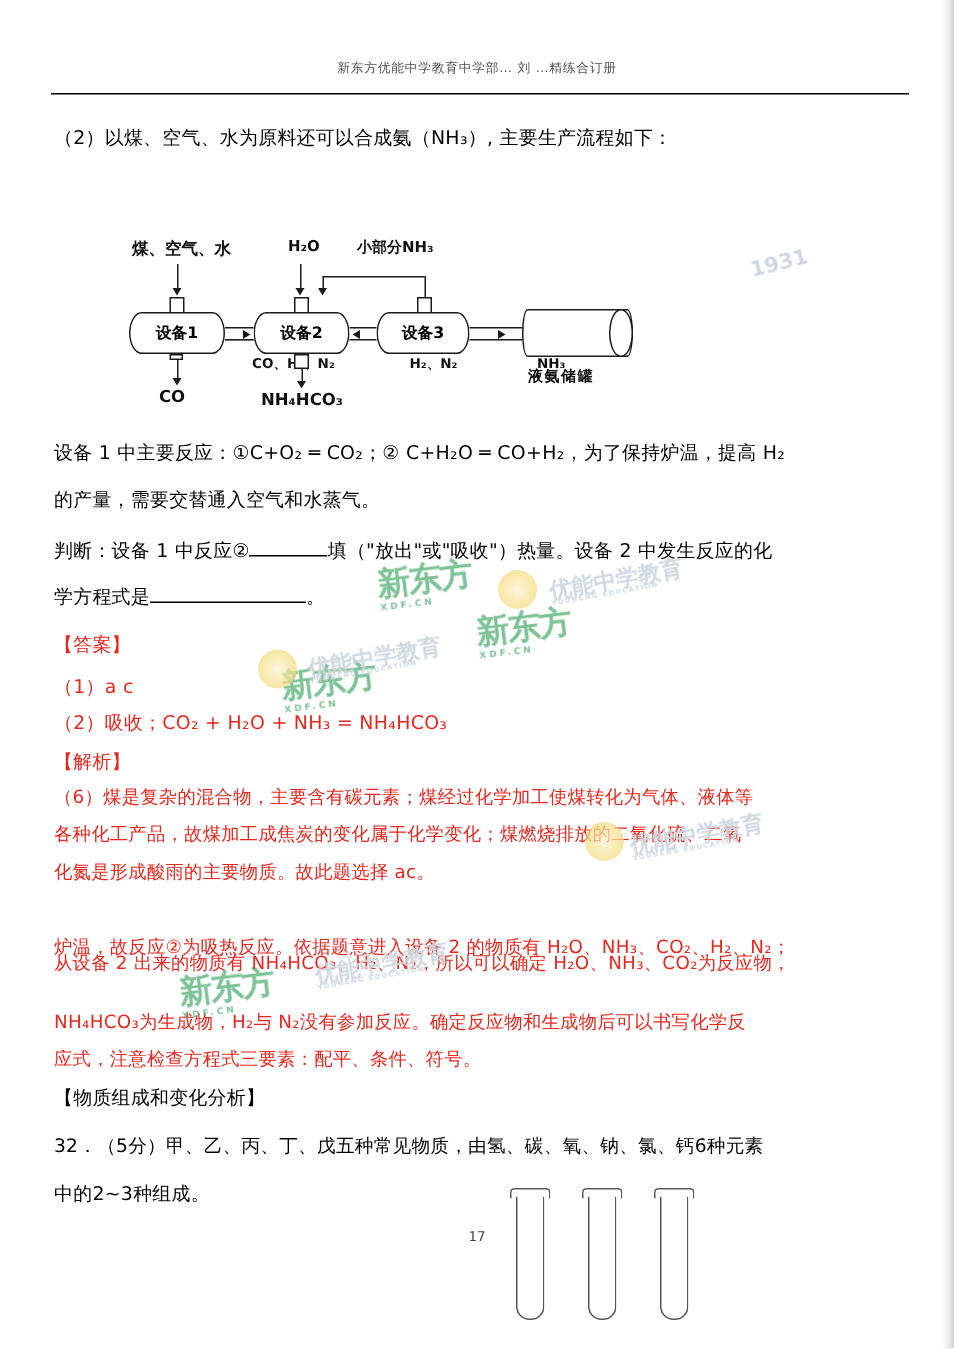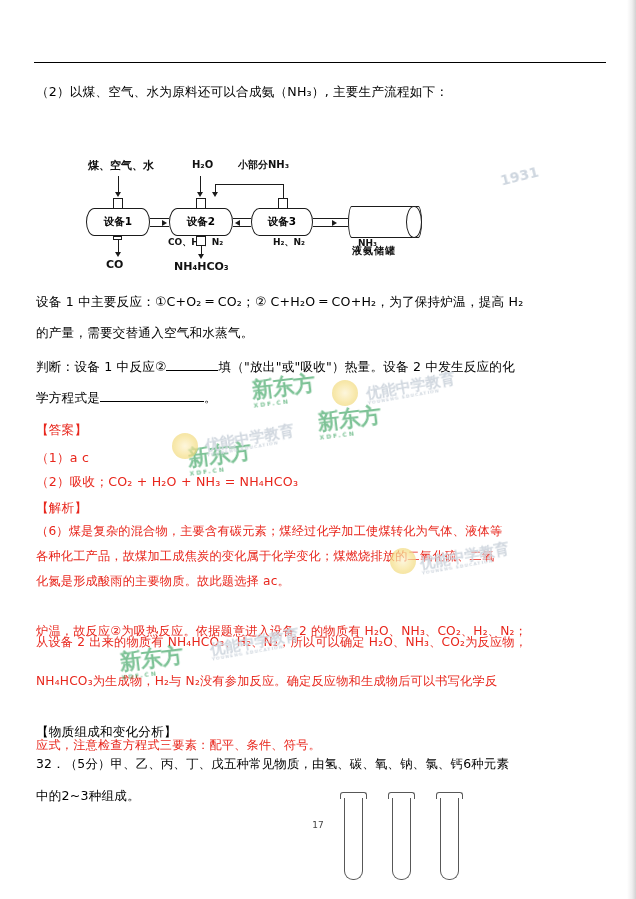--- a/index.html
+++ b/index.html
@@ -187,20 +187,23 @@
   .edge{
     position:absolute;top:0;bottom:0;right:0;width:9px;
     background:linear-gradient(to right,#ffffff 0%,#efefef 55%,#d2d2d2 100%);
   }
 </style>
 </head>
 <body>
 
 <div class="page">
 
+  <div class="hdr">
+    <div class="hdr-text">新东方优能中学教育中学部…  刘  …精练合订册</div>
+  </div>
   <div class="hdr-rule"></div>
 
   <div class="blk line" style="top:76px;">（2）以煤、空气、水为原料还可以合成氨（NH₃）, 主要生产流程如下：</div>
 
   <div class="diagram">
 
     <div class="dg-lbl" style="left:18px;top:0px;">煤、空气、水</div>
     <div class="dg-lbl" style="left:122px;top:1px;font-size:10px;">H₂O</div>
     <div class="dg-lbl" style="left:168px;top:0px;font-size:10px;">小部分NH₃</div>
 
@@ -303,21 +306,21 @@
     <span class="en">XDF.CN</span>
   </div>
 
   <div class="blk line red" style="top:492px;">【解析】</div>
   <div class="blk line red" style="top:516px;font-size:12.2px;">（6）煤是复杂的混合物，主要含有碳元素；煤经过化学加工使煤转化为气体、液体等</div>
   <div class="blk line red" style="top:566px;font-size:12.2px;">化氮是形成酸雨的主要物质。故此题选择 ac。</div>
   <div class="blk line red" style="top:541px;font-size:12.2px;">各种化工产品，故煤加工成焦炭的变化属于化学变化；煤燃烧排放的二氧化硫、二氧</div>
   <div class="blk line red" style="top:616px;font-size:12.2px;">炉温，故反应②为吸热反应。依据题意进入设备 2 的物质有 H₂O、NH₃、CO₂、H₂、N₂；</div>
   <div class="blk line red" style="top:627px;font-size:12.2px;">从设备 2 出来的物质有 NH₄HCO₃、H₂、N₂，所以可以确定 H₂O、NH₃、CO₂为反应物，</div>
   <div class="blk line red" style="top:666px;font-size:12.2px;">NH₄HCO₃为生成物，H₂与 N₂没有参加反应。确定反应物和生成物后可以书写化学反</div>
-  <div class="blk line red" style="top:691px;font-size:12.2px;margin-top:39px;">应式，注意检查方程式三要素：配平、条件、符号。</div>
+  <div class="blk line red" style="top:691px;font-size:12.2px;">应式，注意检查方程式三要素：配平、条件、符号。</div>
 
   <div class="wm" style="left:390px;top:548px;">
     <div class="wm-circ"></div>
   </div>
   <div class="wm wm-yn" style="left:420px;top:548px;">
     <span class="cn">优能中学教育</span>
     <span class="en">YOUNENG EDUCATION</span>
   </div>
   <div class="wm wm-yn" style="left:210px;top:634px;">
     <span class="cn">优能中学教育</span>

